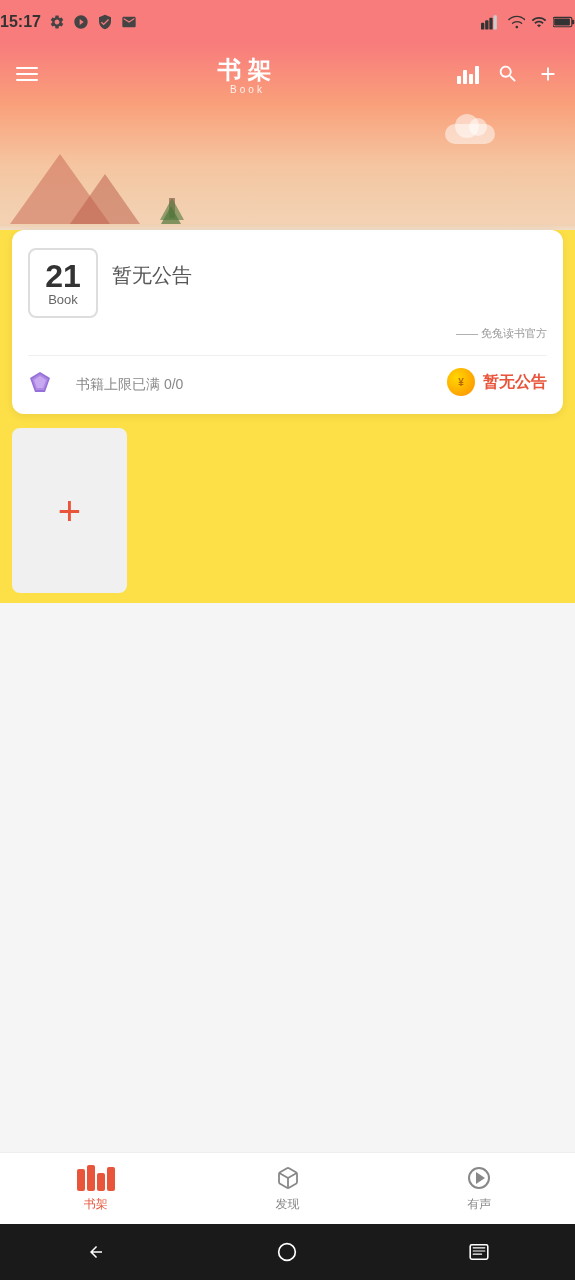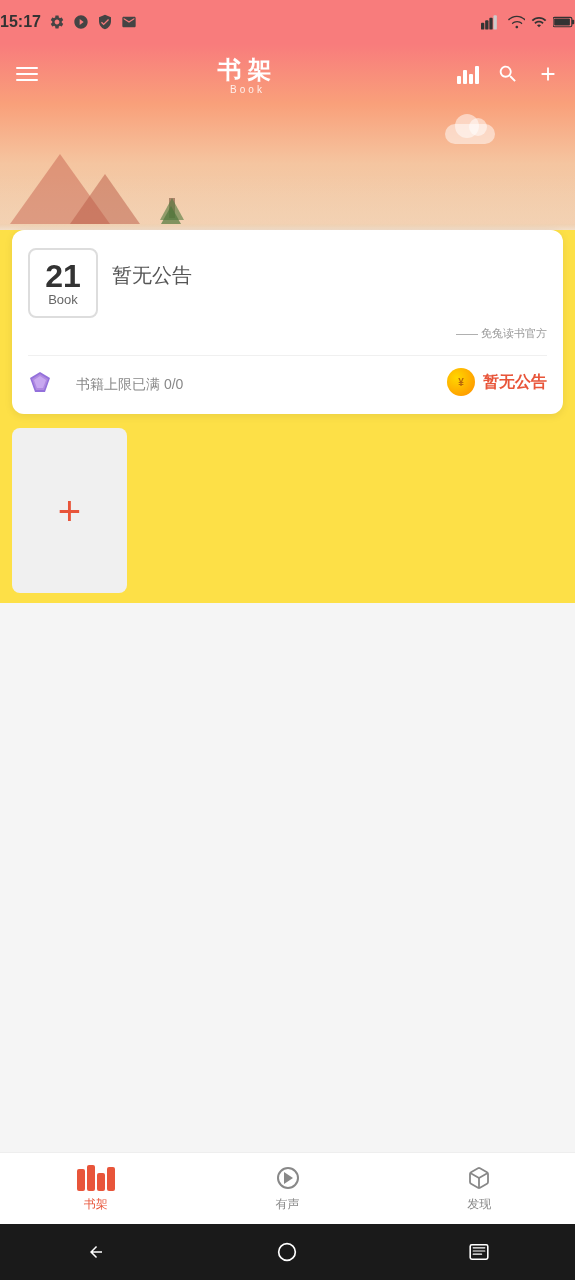--- a/index.html
+++ b/index.html
@@ -548,34 +548,34 @@
         <span style="height:18px;border-radius:2px;"></span>
         <span style="height:24px;border-radius:2px;"></span>
       </div>
     </div>
     <span class="nav-label" style="color:#e8553a;">书架</span>
   </div>
 
 
   <div class="nav-item">
     <div class="nav-icon">
-      <div class="play-icon-nav"></div>
-    </div>
-    <span class="nav-label">有声</span>
-  </div>
-
-  <div class="nav-item">
-    <div class="nav-icon">
       <svg width="24" height="24" viewBox="0 0 24 24" fill="none" stroke="#888" stroke-width="1.8">
         <path d="M21 16V8a2 2 0 0 0-1-1.73l-7-4a2 2 0 0 0-2 0l-7 4A2 2 0 0 0 3 8v8a2 2 0 0 0 1 1.73l7 4a2 2 0 0 0 2 0l7-4A2 2 0 0 0 21 16z"></path>
         <polyline points="3.27 6.96 12 12.01 20.73 6.96" stroke="#888"></polyline>
         <line x1="12" y1="22.08" x2="12" y2="12" stroke="#888"></line>
       </svg>
     </div>
     <span class="nav-label">发现</span>
+  </div>
+
+  <div class="nav-item">
+    <div class="nav-icon">
+      <div class="play-icon-nav"></div>
+    </div>
+    <span class="nav-label">有声</span>
   </div>
 
 </div>
 
 <div class="system-nav">
   <div class="sys-nav-btn">
     <svg width="18" height="18" viewBox="0 0 24 24" fill="white">
       <path d="M20 11H7.83l5.59-5.59L12 4l-8 8 8 8 1.41-1.41L7.83 13H20v-2z"></path>
     </svg>
   </div>

